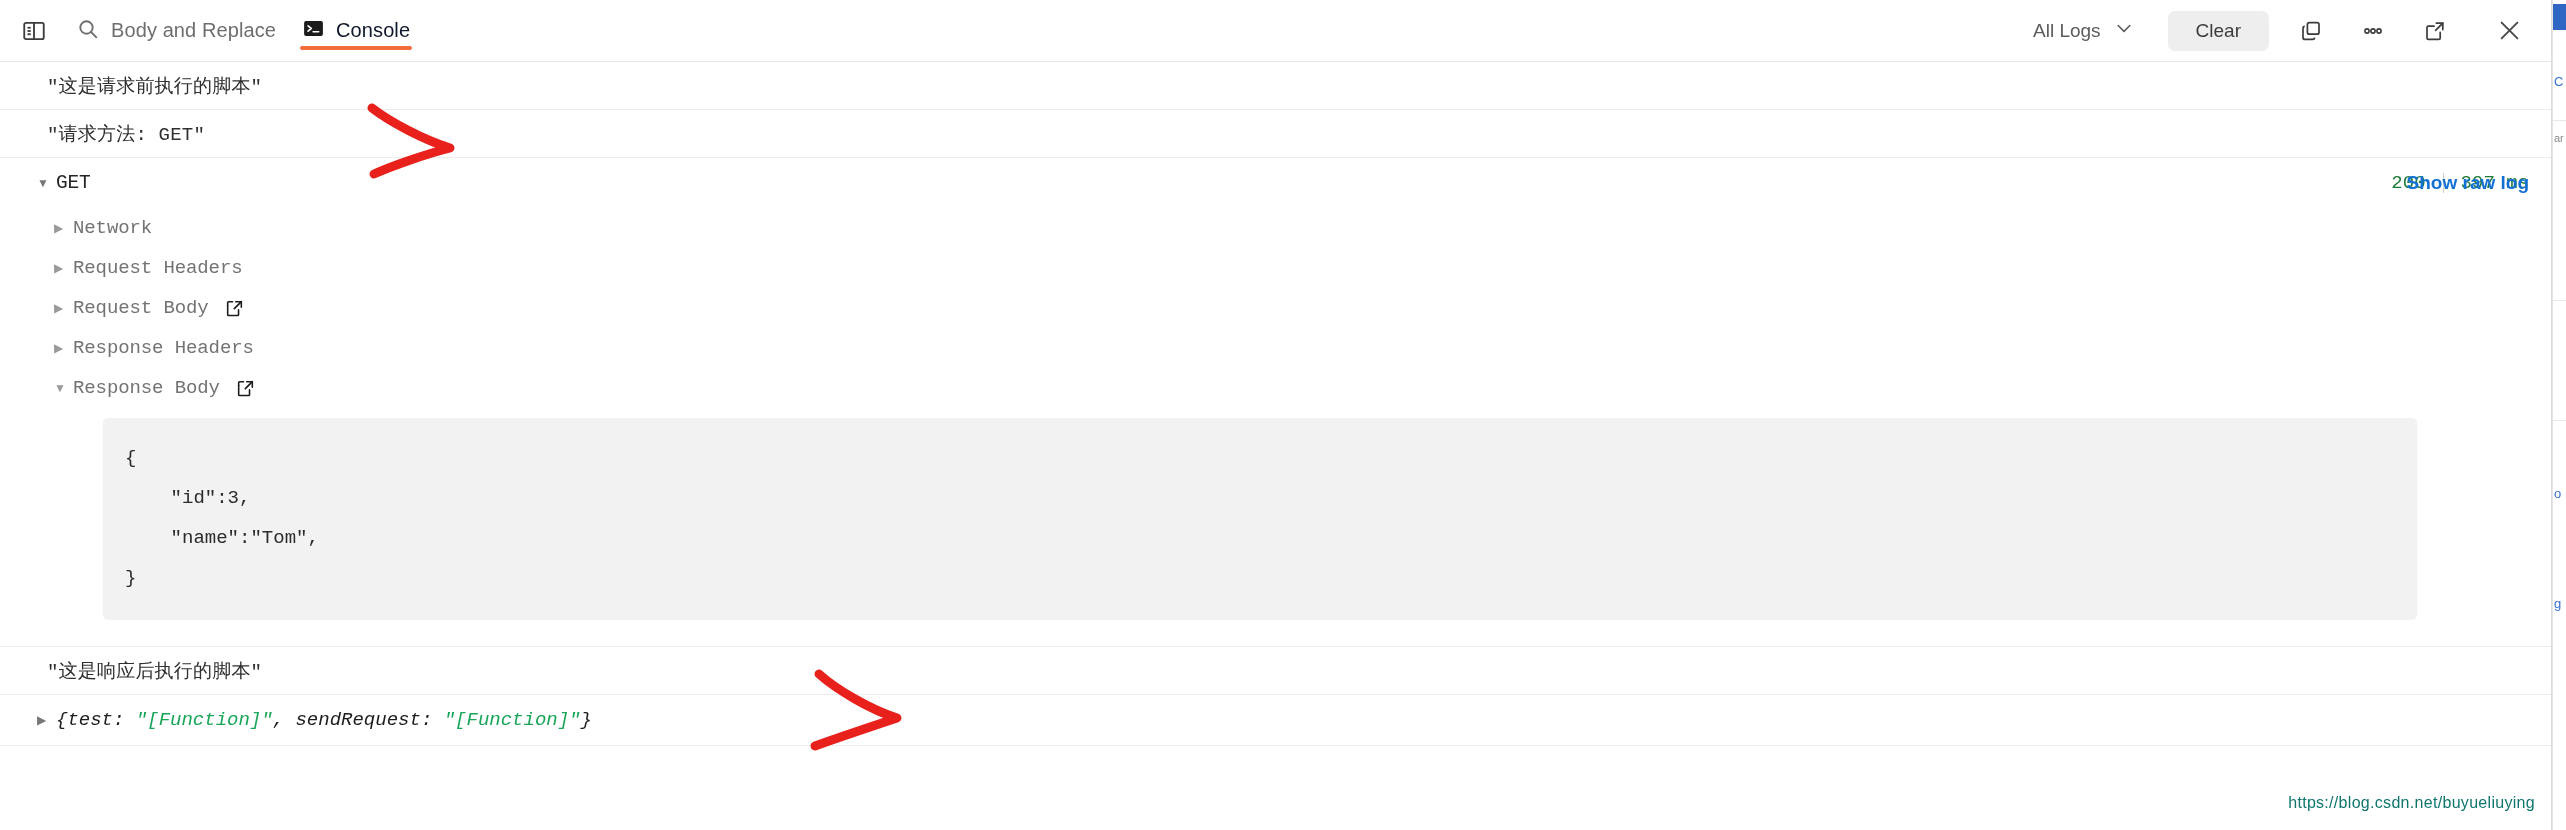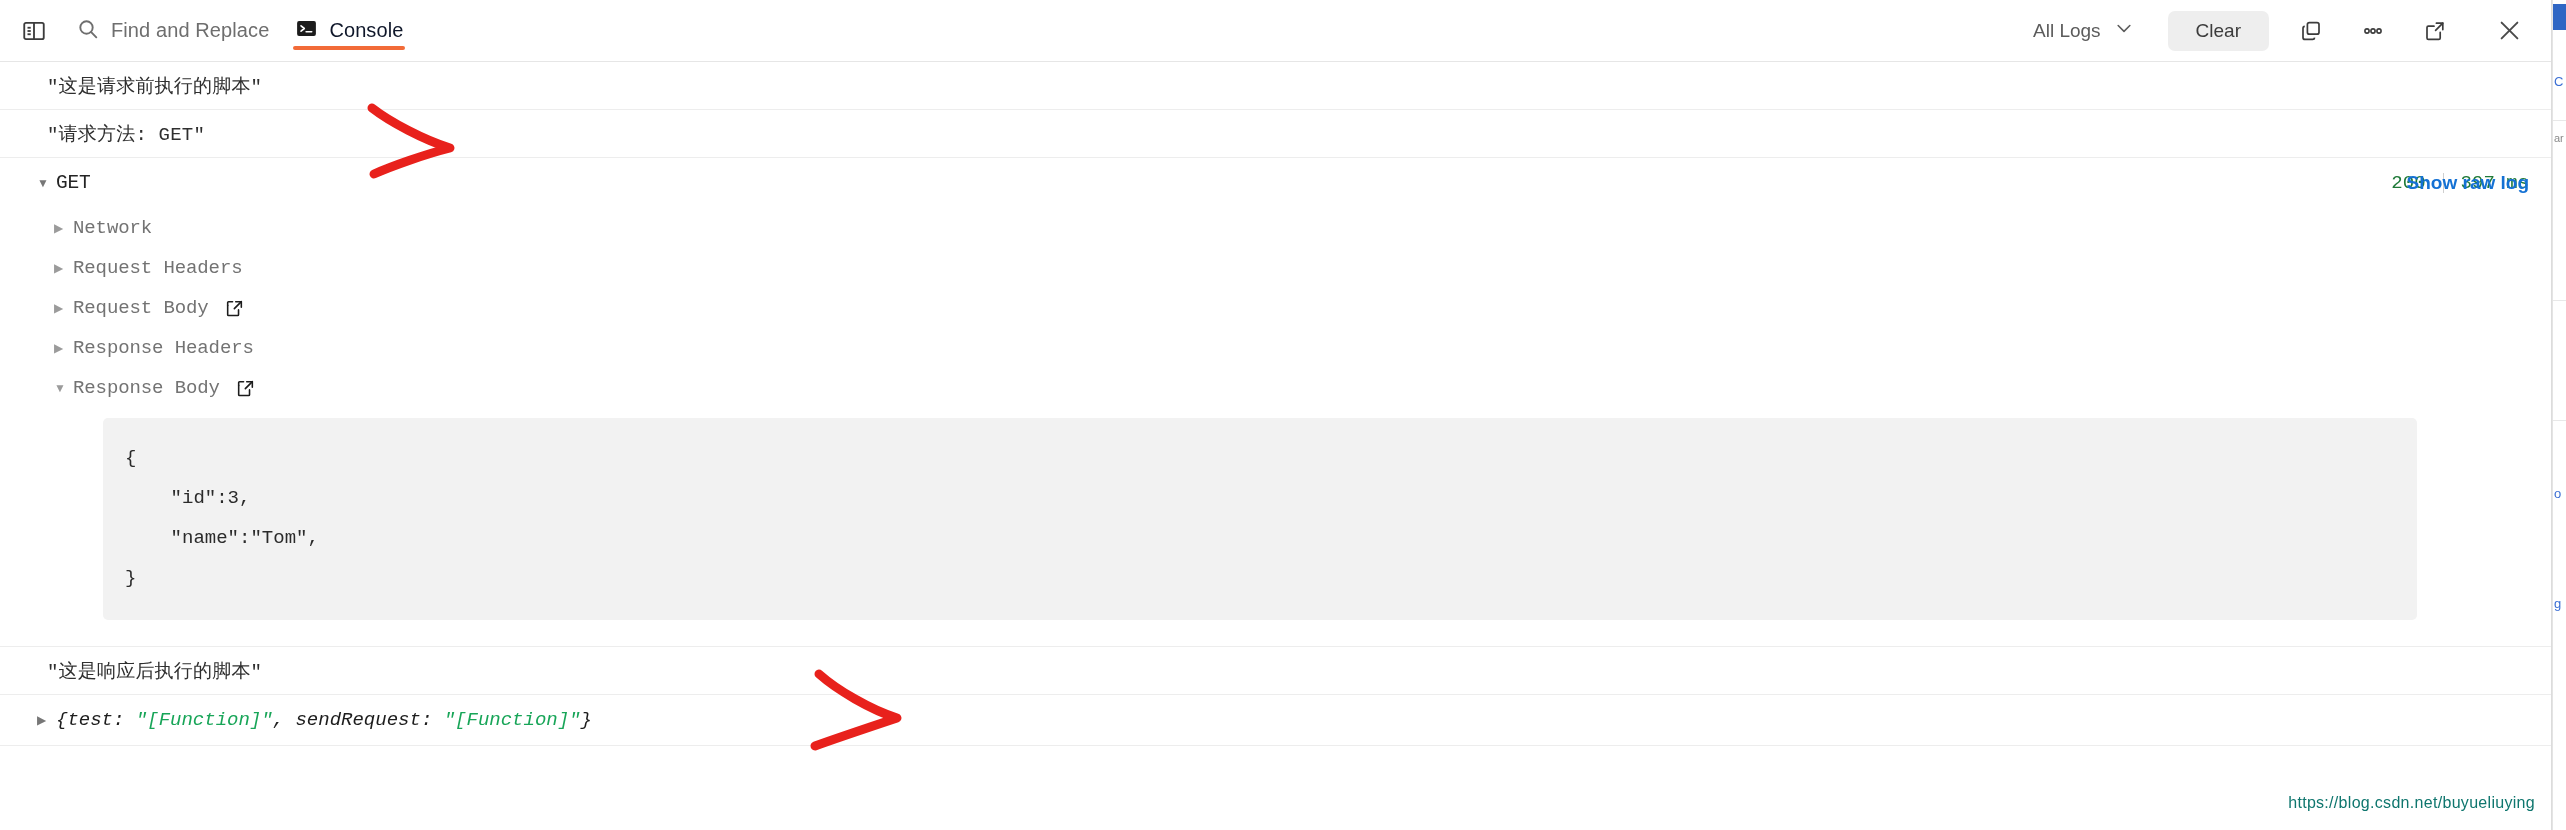--- a/index.html
+++ b/index.html
@@ -275,21 +275,21 @@
           </svg>
         </div>
 
         <div class="tb-item">
           <span>
             <svg width="24" height="24" viewBox="0 0 24 24" fill="none" stroke="#6e6e6e" stroke-width="1.9" stroke-linecap="round">
               <circle cx="10.5" cy="10.5" r="6.2"></circle>
               <line x1="15.2" y1="15.2" x2="20.3" y2="20.3"></line>
             </svg>
           </span>
-          <span class="lbl">Find and Replace</span>
+          <span class="lbl">Body and Replace</span>
         </div>
 
         <div class="tb-item active">
           <span>
             <svg width="23" height="23" viewBox="0 0 24 24">
               <rect x="2.2" y="4.2" width="19.6" height="15.6" rx="2" fill="#1c1c1c"></rect>
               <path d="M6.3 9.2 L9.7 12 L6.3 14.8" fill="none" stroke="#ffffff" stroke-width="1.7" stroke-linecap="round" stroke-linejoin="round"></path>
               <line x1="11.6" y1="15.4" x2="17.4" y2="15.4" stroke="#ffffff" stroke-width="1.7" stroke-linecap="round"></line>
             </svg>
           </span>

